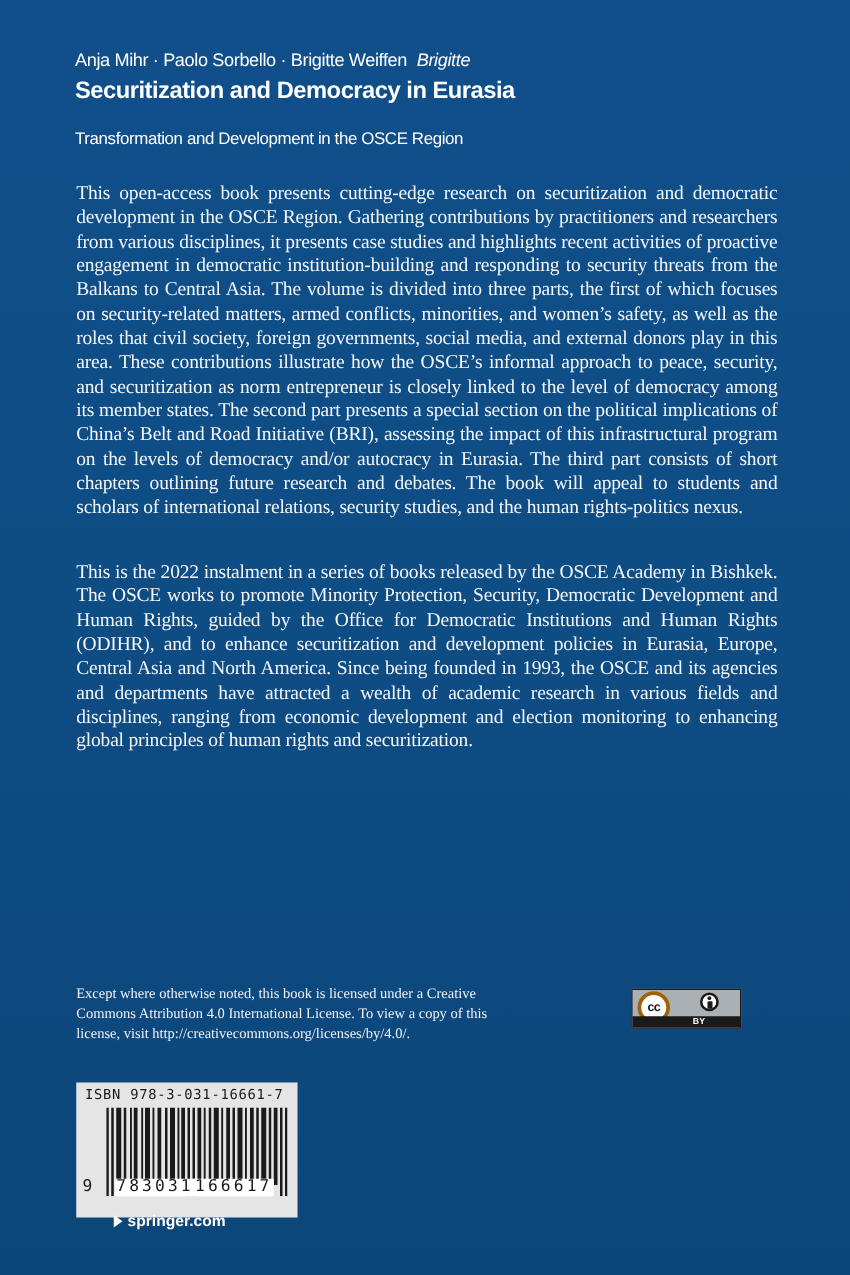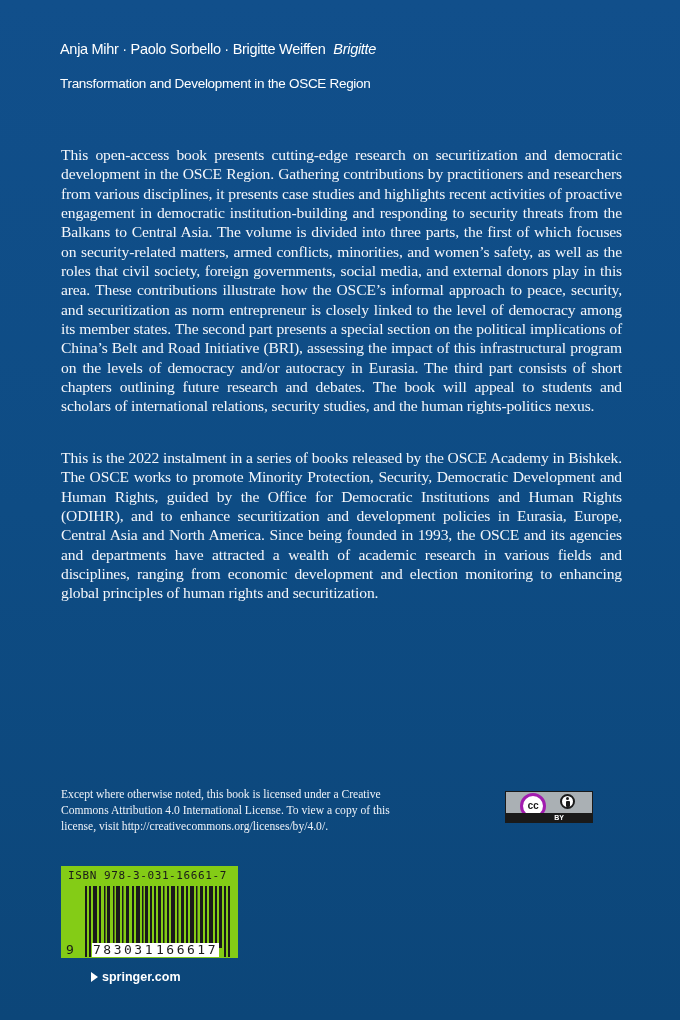--- a/index.html
+++ b/index.html
@@ -30,54 +30,55 @@
       font-family: "Liberation Serif", "DejaVu Serif", serif;
       font-size: 11.6px; line-height: 16.2px; color: #eef2f8;
     }
     .cc-badge {
       position: absolute; left: 505px; top: 791px; width: 88px; height: 32px;
       background: #aab0b4; border: 1.5px solid #1a1a1a; box-sizing: border-box;
     }
     .cc-badge .strip { position: absolute; left: 0; right: 0; bottom: 0; height: 9px; background: #1a1a1a; }
     .cc-badge .by-label { position: absolute; right: 28px; bottom: 0; font-family: "Liberation Sans", sans-serif; font-size: 7px; font-weight: bold; color: #fff; line-height: 9px; }
     .cc-badge .cc-circle {
-      position: absolute; left: 14px; top: 1px; width: 26px; height: 26px; border-radius: 50%;
-      background: #fff; border: 3px solid #a21caf; box-sizing: border-box;
-      font-family: Liberation Mono, monospace; font-weight: bold; font-size: 10px; color: #1a1a1a;
+      position: absolute; left: 4px; top: 1px; width: 26px; height: 26px; border-radius: 50%;
+      background: #fff; border: 3px solid #a16207; box-sizing: border-box;
+      font-family: Liberation Sans, sans-serif; font-weight: bold; font-size: 10px; color: #1a1a1a;
       display: flex; align-items: center; justify-content: center; letter-spacing: -0.5px;
     }
     .cc-badge .by-circle {
       position: absolute; left: 54px; top: 2px; width: 15px; height: 15px; border-radius: 50%;
       background: #fff; border: 2px solid #1a1a1a; box-sizing: border-box;
     }
     .cc-badge .by-circle::before { content: ""; position: absolute; left: 4px; top: 1px; width: 3px; height: 3px; border-radius: 50%; background: #1a1a1a; }
     .cc-badge .by-circle::after { content: ""; position: absolute; left: 3.5px; top: 5px; width: 4px; height: 6px; background: #1a1a1a; border-radius: 1px; }
 
     .barcode-box {
-      position: absolute; left: 61px; top: 866px; width: 177px; height: 92px;
-      background: #84cc16; color: #1a1a1a;
+      position: absolute; left: 61px; top: 866px; width: 177px; height: 108px;
+      background: #e5e5e5; color: #1a1a1a;
     }
     .isbn { position: absolute; left: 7px; top: 3px; font-family: "DejaVu Sans Mono", "Liberation Mono", monospace; font-size: 11px; letter-spacing: 0.6px; }
     .bars { position: absolute; left: 24px; top: 20px; width: 145px; height: 71px; }
     .digits { position: absolute; top: 77px; font-family: "DejaVu Sans Mono", "Liberation Mono", monospace; font-size: 13px; background: #fff; line-height: 14px; padding: 0 1px; }
     .d-first { left: 4px; background: transparent; }
     .d-left { left: 31px; letter-spacing: 2.5px; }
     .d-right { left: 94px; letter-spacing: 2.5px; }
 
     .springer { position: absolute; left: 59px; top: 970px; font-family: "Liberation Sans", "DejaVu Sans", sans-serif; font-weight: bold; font-size: 12.5px; display: flex; align-items: center; gap: 4px; padding-left: 32px; }
     .springer .arrow { width: 0; height: 0; border-left: 7px solid #fff; border-top: 5px solid transparent; border-bottom: 5px solid transparent; }
   </style>
 </head>
 <body>
 
 <div class="header">
   <div class="editors">
     <span>Anja Mihr · Paolo Sorbello · Brigitte Weiffen</span>
     <span class="role">Brigitte</span>
   </div>
+  <div class="title">Securitization and Democracy in Eurasia</div>
   <div class="subtitle">Transformation and Development in the OSCE Region</div>
 </div>
 
 <div class="body-text p1 last">This open-access book presents cutting-edge research on securitization and demo­cratic development in the OSCE Region. Gathering contributions by practitioners and researchers from various disciplines, it presents case studies and highlights recent activities of proactive engagement in democratic institution-building and responding to security threats from the Balkans to Central Asia. The volume is divided into three parts, the first of which focuses on security-related matters, armed conflicts, minorities, and women’s safety, as well as the roles that civil society, foreign governments, social media, and external donors play in this area. These contributions illustrate how the OSCE’s informal approach to peace, security, and securitization as norm entrepreneur is closely linked to the level of democracy among its member states. The second part presents a special section on the political implications of China’s Belt and Road Initiative (BRI), assessing the impact of this infrastructural program on the levels of democracy and/or autocracy in Eurasia. The third part consists of short chapters outlining future research and debates. The book will appeal to students and scholars of international relations, security studies, and the human rights-politics nexus.</div>
 <div class="body-text p2 last">This is the 2022 instalment in a series of books released by the OSCE Academy in Bish­kek. The OSCE works to promote Minority Protection, Security, Democratic Develop­ment and Human Rights, guided by the Office for Democratic Institutions and Human Rights (ODIHR), and to enhance securitization and development policies in Eurasia, Europe, Central Asia and North America. Since being founded in 1993, the OSCE and its agencies and departments have attracted a wealth of academic research in various fields and disciplines, ranging from economic development and election monitoring to enhancing global principles of human rights and securitization.</div>
 
 <div class="license">Except where otherwise noted, this book is licensed under a Creative Commons Attribution 4.0 International License. To view a copy of this license, visit http://creativecommons.org/licenses/by/4.0/.</div>
 
 <div class="cc-badge">
   <div class="cc-circle">cc</div>

